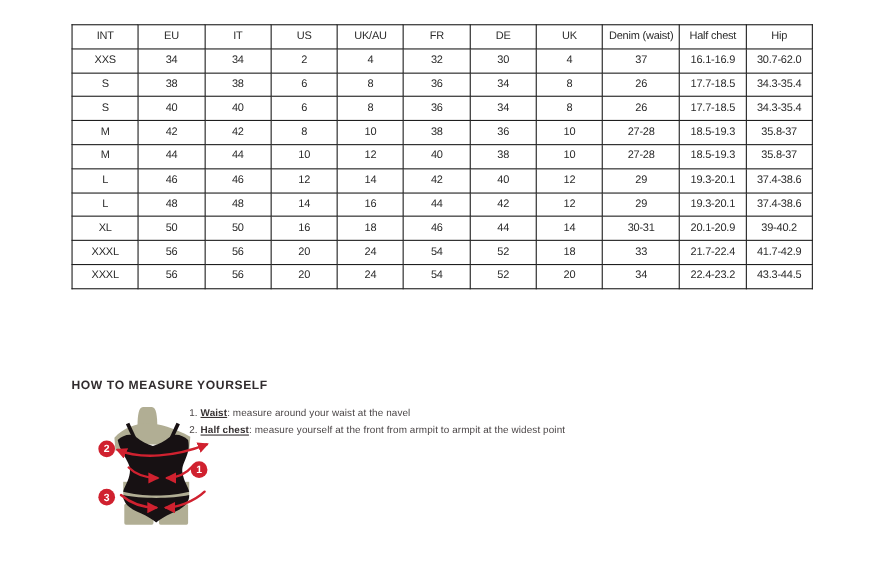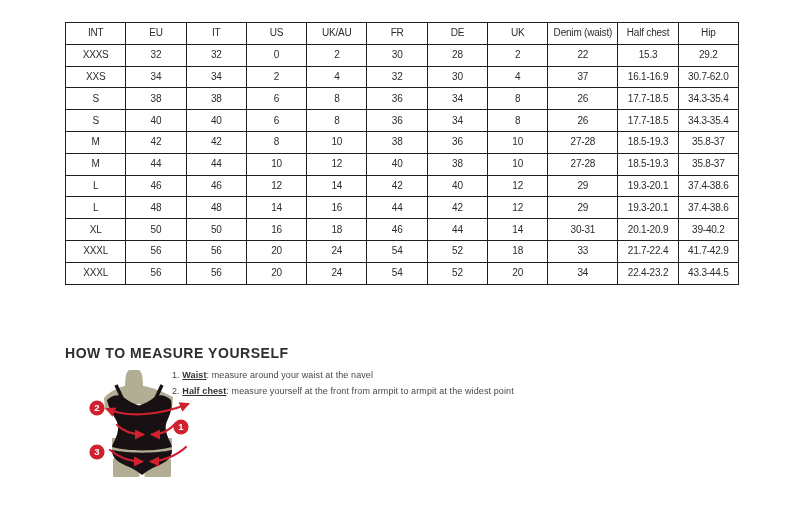--- a/index.html
+++ b/index.html
@@ -17,21 +17,21 @@
     text-align:center;vertical-align:middle;
     font-size:10px;line-height:10px;color:#2b2b2b;
     font-weight:400;white-space:nowrap;letter-spacing:-0.2px;
   }
   .size-table col{width:60.3px;}
   .size-table col.denim-col{width:70px;}
 
   
   .measure{position:absolute;left:65px;top:345px;width:660px;height:160px;}
   .measure-heading{
-    margin:0;font-size:14px;font-weight:700;letter-spacing:.55px;
+    margin:0;font-size:11px;font-weight:700;letter-spacing:.55px;
     color:#312c2e;
   }
   .figure{position:absolute;left:23px;top:21px;width:120px;height:132px;}
   .steps{
     position:absolute;left:107px;top:26px;margin:0;padding:0;list-style:none;
   }
   .steps li{
     font-size:9px;line-height:9px;margin:0 0 6.8px 0;color:#4b4647;letter-spacing:.1px;
   }
   .steps li b{color:#363132;font-weight:700;text-decoration:underline;}
@@ -65,33 +65,20 @@
           <th>FR</th>
           <th>DE</th>
           <th>UK</th>
           <th>Denim (waist)</th>
           <th>Half chest</th>
           <th>Hip</th>
         </tr>
     </thead>
     <tbody>
         <tr>
-          <td>XXXS</td>
-          <td>32</td>
-          <td>32</td>
-          <td>0</td>
-          <td>2</td>
-          <td>30</td>
-          <td>28</td>
-          <td>2</td>
-          <td>22</td>
-          <td>15.3</td>
-          <td>29.2</td>
-        </tr>
-        <tr>
           <td>XXS</td>
           <td>34</td>
           <td>34</td>
           <td>2</td>
           <td>4</td>
           <td>32</td>
           <td>30</td>
           <td>4</td>
           <td>37</td>
           <td>16.1-16.9</td>

